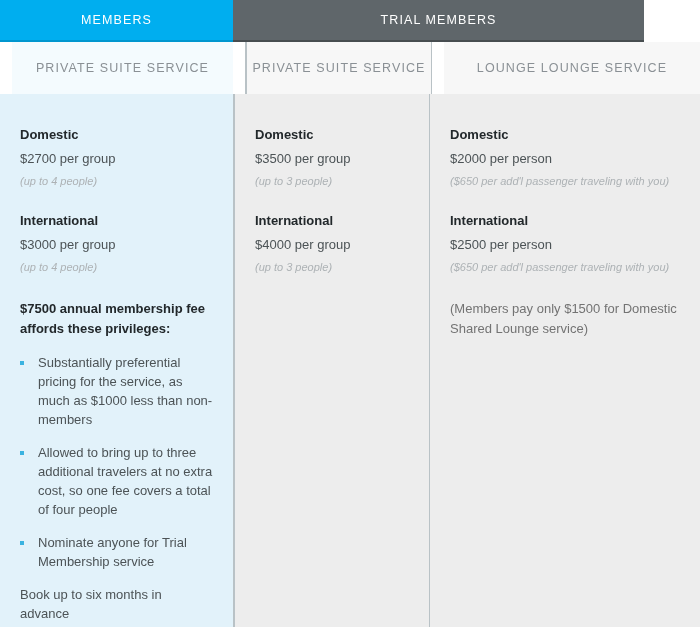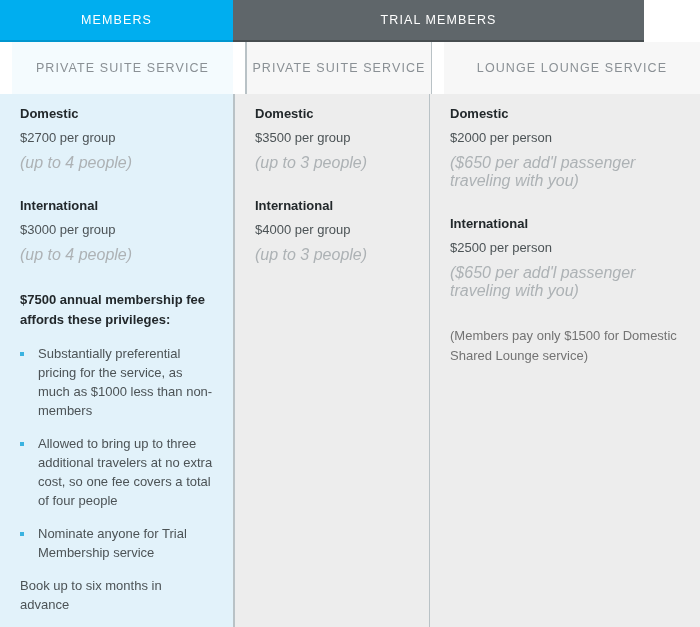--- a/index.html
+++ b/index.html
@@ -77,21 +77,21 @@
   .sub-c3 { width: 270px; background: #f7f7f7; }
 
   
   .body-row {
     display: flex;
     flex: 1 1 auto;
     min-height: 0;
   }
 
   .body-cell {
-    padding: 12px 20px 0 20px;
+    padding: 33px 20px 0 20px;
   }
 
   .col1 {
     width: 233px;
     background: #e2f2fa;
   }
   .col2 {
     width: 197px;
     background: #ededed;
     border-left: 2px solid #b9c2c6;
@@ -110,21 +110,21 @@
     margin-bottom: 9px;
   }
 
   .tier-price {
     font-size: 13px;
     color: #4c5356;
     margin-bottom: 9px;
   }
 
   .tier-note {
-    font-size: 16px;
+    font-size: 11px;
     font-style: italic;
     color: #adb2b5;
     margin-bottom: 26px;
   }
 
   .tier-block:last-of-type .tier-note { margin-bottom: 22px; }
 
   .fee-heading {
     font-size: 13px;
     font-weight: bold;

